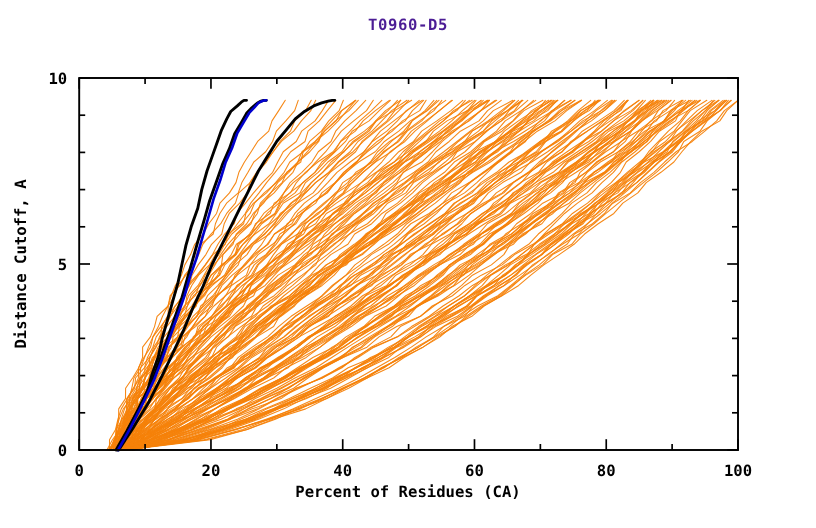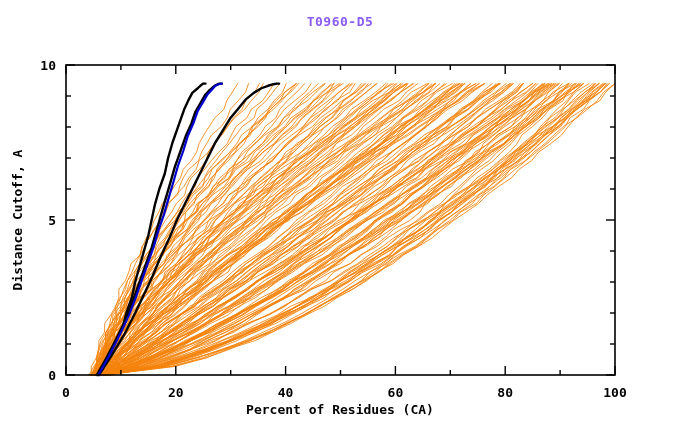--- a/index.html
+++ b/index.html
@@ -4,21 +4,21 @@
 <title>T0960-D5</title>
 <style>
   html,body{margin:0;padding:0;background:#ffffff;}
   body{width:680px;height:440px;overflow:hidden;
        font-family:"DejaVu Sans Mono","Liberation Mono",monospace;}
   #root{position:relative;width:680px;height:440px;background:#fff;}
 
   #plot-title{
     position:absolute;left:0;top:14px;width:680px;text-align:center;
     font-family:"DejaVu Sans Mono","Liberation Mono",monospace;
-    font-size:13px;font-weight:bold;color:#8b5cf6;letter-spacing:0.5px;
+    font-size:13px;font-weight:bold;color:#4c1d95;letter-spacing:0.5px;
   }
 
   #chart-area{position:absolute;left:0;top:0;width:680px;height:440px;}
   #chart-svg{display:block;width:680px;height:440px;}
 
   .axis-title{
     font-family:"DejaVu Sans Mono","Liberation Mono",monospace;
     font-size:13px;font-weight:bold;fill:#000;
   }
   .tick-label{

